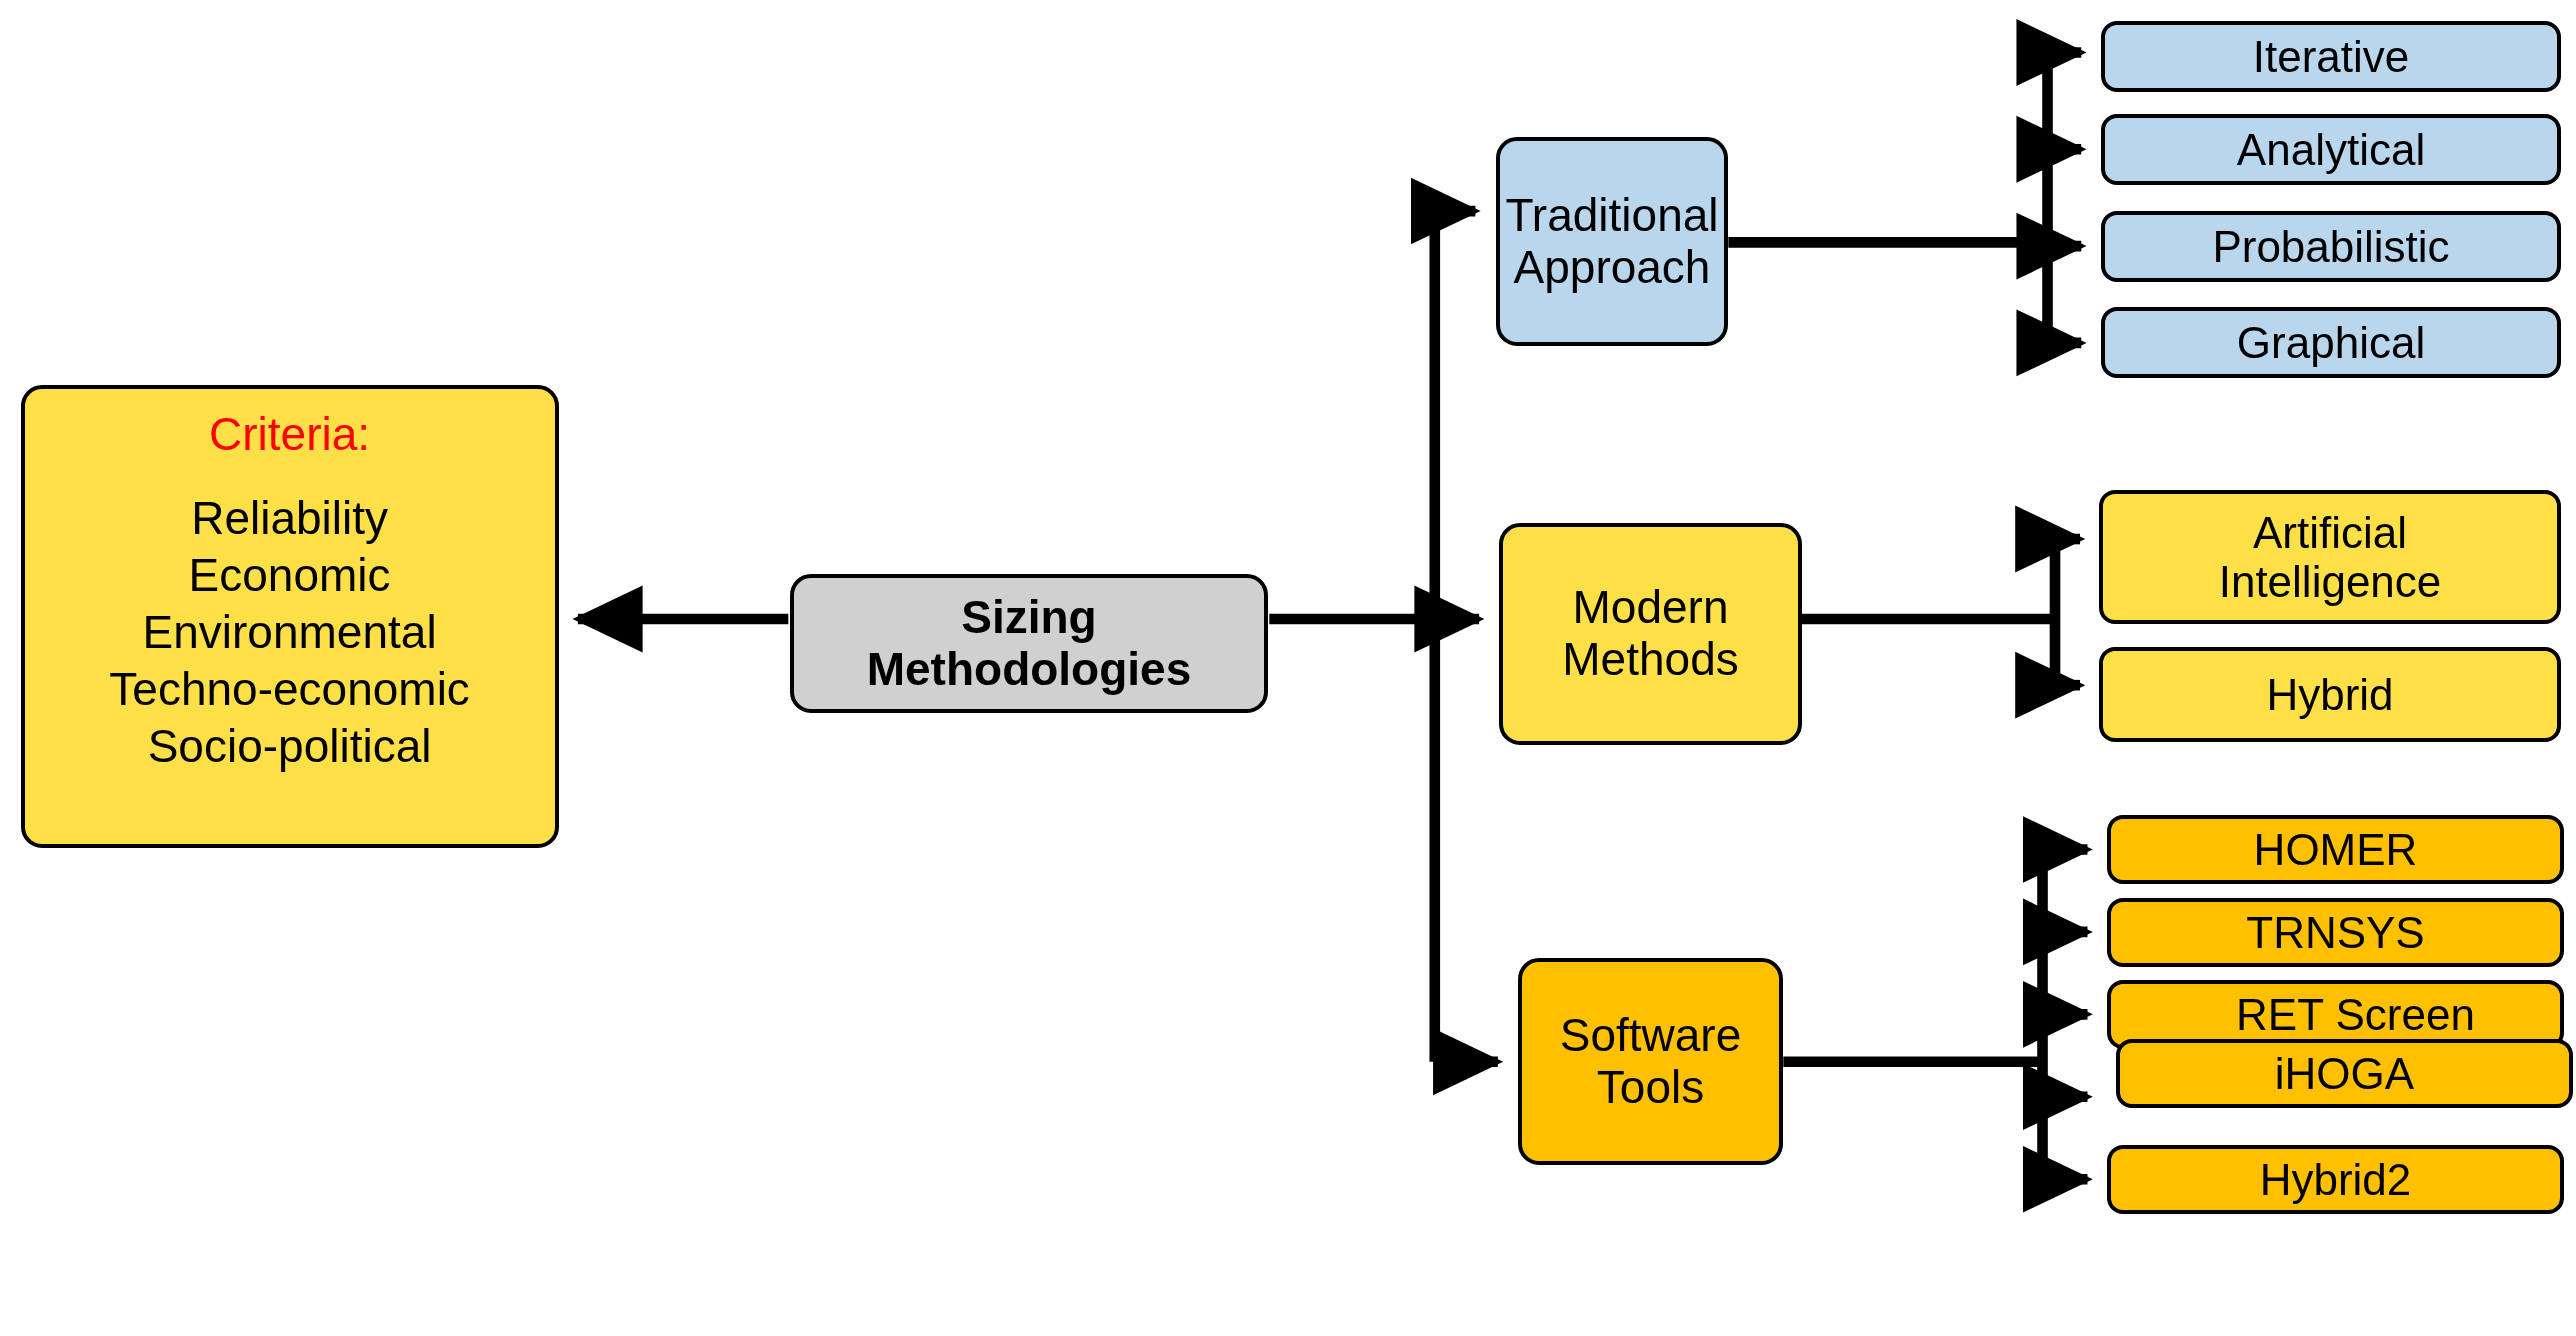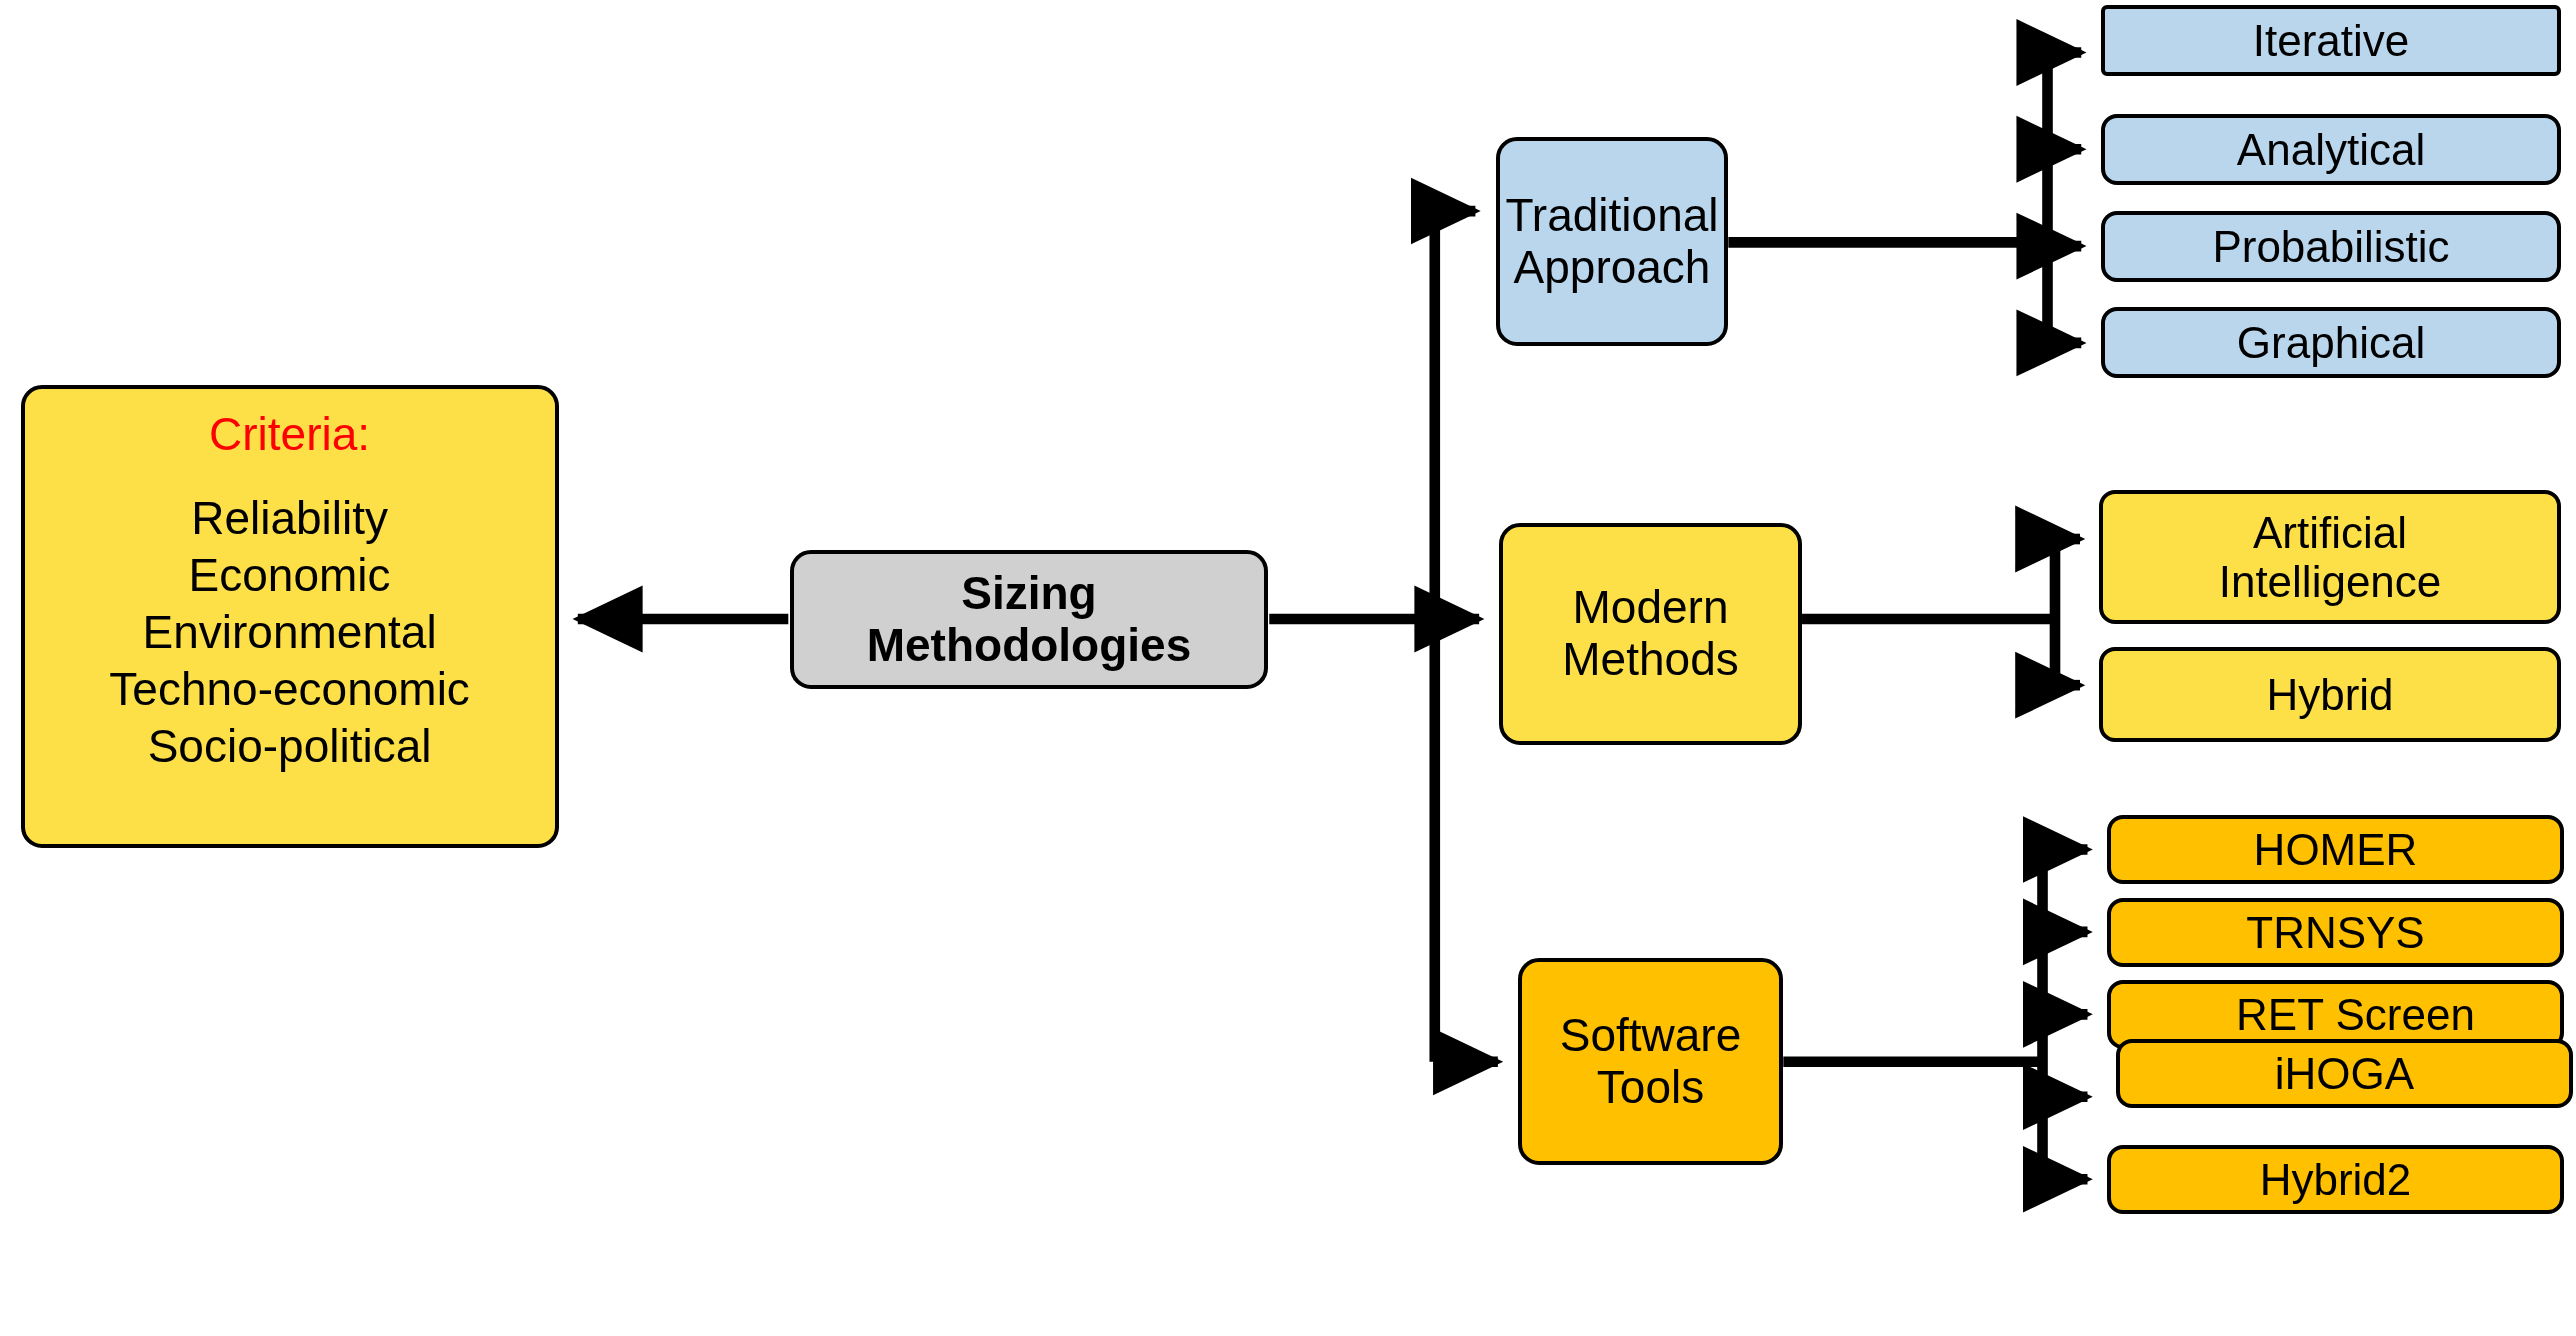--- a/index.html
+++ b/index.html
@@ -34,21 +34,21 @@
     justify-content: center;
     text-align: center;
     color: #000000;
     line-height: 1.12;
     z-index: 3;
   }
   .node.leaf { border-radius: 16px; }
   .fill-blue   { background: #b9d6ec; }
   .fill-green  { background: #fde047; }
   .fill-orange { background: #ffc000; }
-  .fill-gray   { background: #d0d0d0; }
+  .fill-gray   { background: #d0d0d0; margin-top: 24px; }
 
   
   #criteria-node {
     left: 20.6px; top: 385px;
     width: 538px; height: 463px;
     justify-content: flex-start;
     padding-top: 20px;
   }
   #criteria-title {
     color: #ff0000;
@@ -87,21 +87,21 @@
   }
 
   
   .leaf {
     font-size: 44px;
   }
   .leaf-blue   { left: 2101px; width: 460px; height: 71px; }
   .leaf-green  { left: 2099px; width: 462px; }
   .leaf-orange { left: 2107px; width: 457px; height: 69px; }
 
-  #leaf-iterative     { top: 5px; border-radius: 6px; }
+  #leaf-iterative     { top: 21px; }
   #leaf-analytical    { top: 114px; }
   #leaf-probabilistic { top: 211px; }
   #leaf-graphical     { top: 307px; }
 
   #leaf-ai     { top: 490px; height: 134px; }
   #leaf-hybrid { top: 647px; height: 95px; }
 
   #leaf-homer   { top: 815px; }
   #leaf-trnsys  { top: 898px; }
   #leaf-ret     { top: 980px; padding-left: 40px; }

